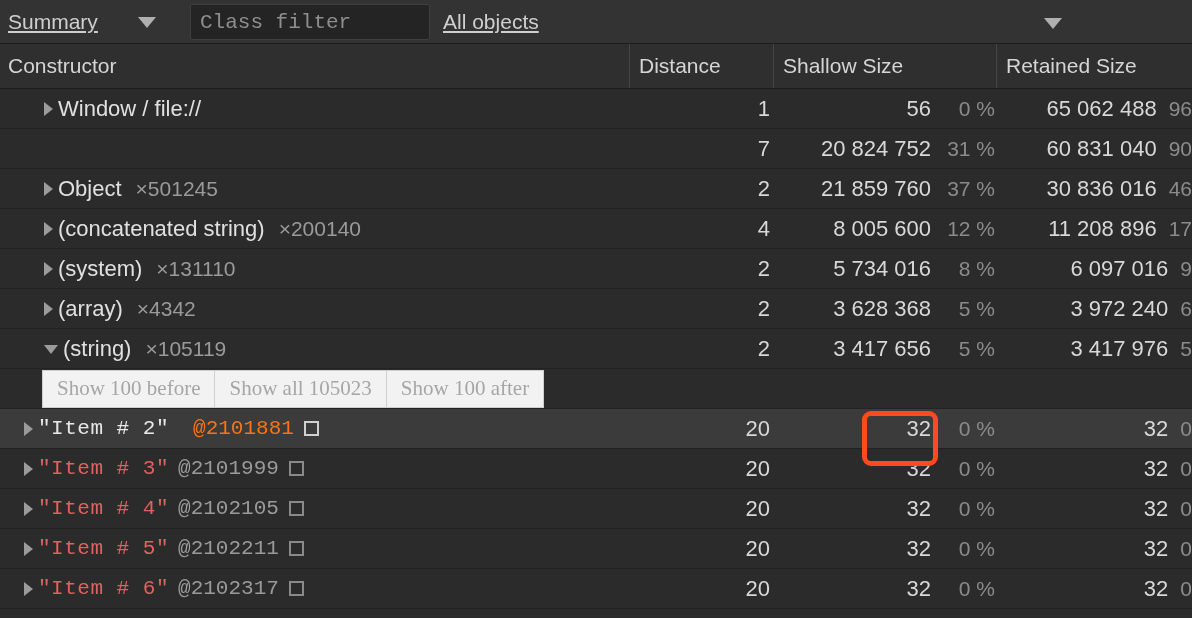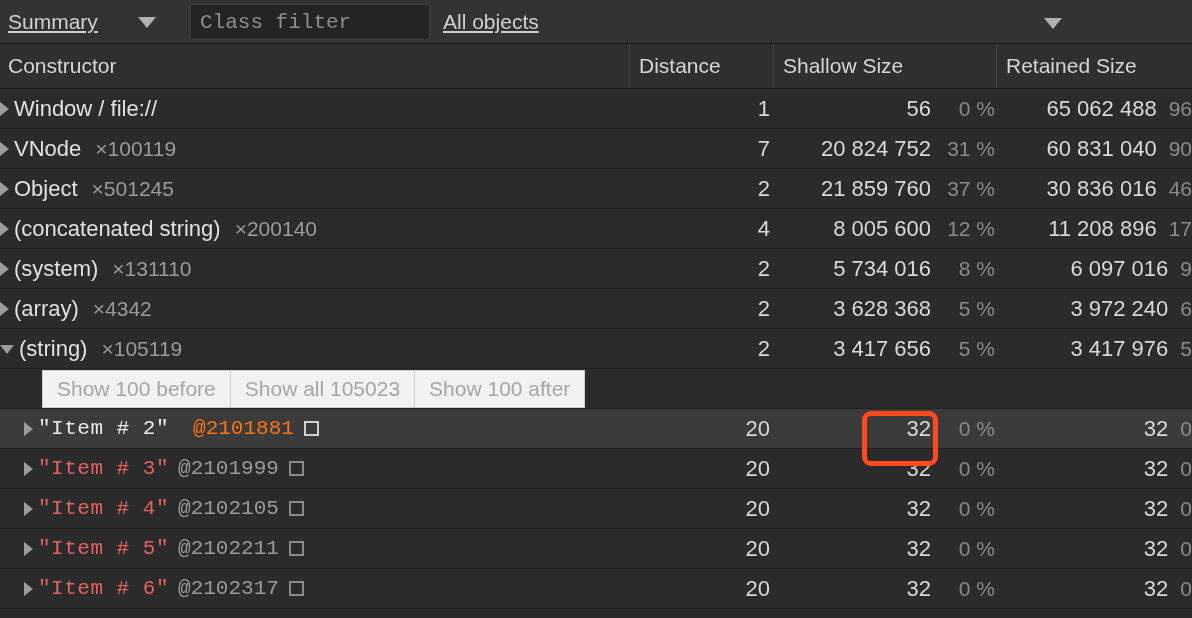--- a/index.html
+++ b/index.html
@@ -77,21 +77,21 @@
   .rows { position: relative; width: 1192px; }
 
   .row {
     position: relative; height: 40px; width: 1192px;
     border-bottom: 1px solid #232323;
   }
   .row.selected { background: #3b3b3b; }
 
   .cell-name {
     position: absolute; left: 0; top: 0; height: 39px; width: 628px;
-    display: flex; align-items: center; overflow: hidden; white-space: nowrap;
+    display: flex; align-items: center; overflow: hidden; white-space: nowrap; padding-left: 44px;
   }
   .cell-num {
     position: absolute; top: 0; height: 39px;
     display: flex; align-items: center; justify-content: flex-end;
     overflow: hidden; white-space: nowrap;
   }
   .c-distance { left: 630px; width: 140px; }
   .c-shallow  { left: 774px; width: 221px; }
   .c-retained { left: 997px; width: 195px; }
 
@@ -138,21 +138,21 @@
   }
   .btn-group { display: flex; margin-left: 42px; }
   .sm-btn {
     height: 38px; padding: 4px 14px;
     display: flex; align-items: center;
     background: #f2f2f2;
     border: 1px solid #cfcfcf;
     border-right: none;
     color: #a6a6a6;
     font-size: 21px;
-    font-family: Liberation Sans, sans-serif;
+    font-family: Liberation Serif, serif;
     white-space: nowrap;
     cursor: default;
   }
   .sm-btn:last-child { border-right: 1px solid #cfcfcf; }
 
   
   .annot-box {
     position: absolute;
     border: 5px solid #ff4a20;
     border-radius: 9px;
@@ -207,25 +207,20 @@
           <div class="cell-num c-shallow">
             <span class="val">56</span>
             <span class="pct">0 %</span>
           </div>
           <div class="cell-num c-retained">
             <span class="val">65 062 488</span>
             <span class="pct-clip">96</span>
           </div>
         </div>
         <div class="row">
-          <div class="cell-name">
-            <span class="disc"></span>
-            <span class="ctor">VNode</span>
-            <span class="count">×100119</span>
-          </div>
           <div class="cell-num c-distance">
             <span class="val">7</span>
           </div>
           <div class="cell-num c-shallow">
             <span class="val">20 824 752</span>
             <span class="pct">31 %</span>
           </div>
           <div class="cell-num c-retained">
             <span class="val">60 831 040</span>
             <span class="pct-clip">90</span>

